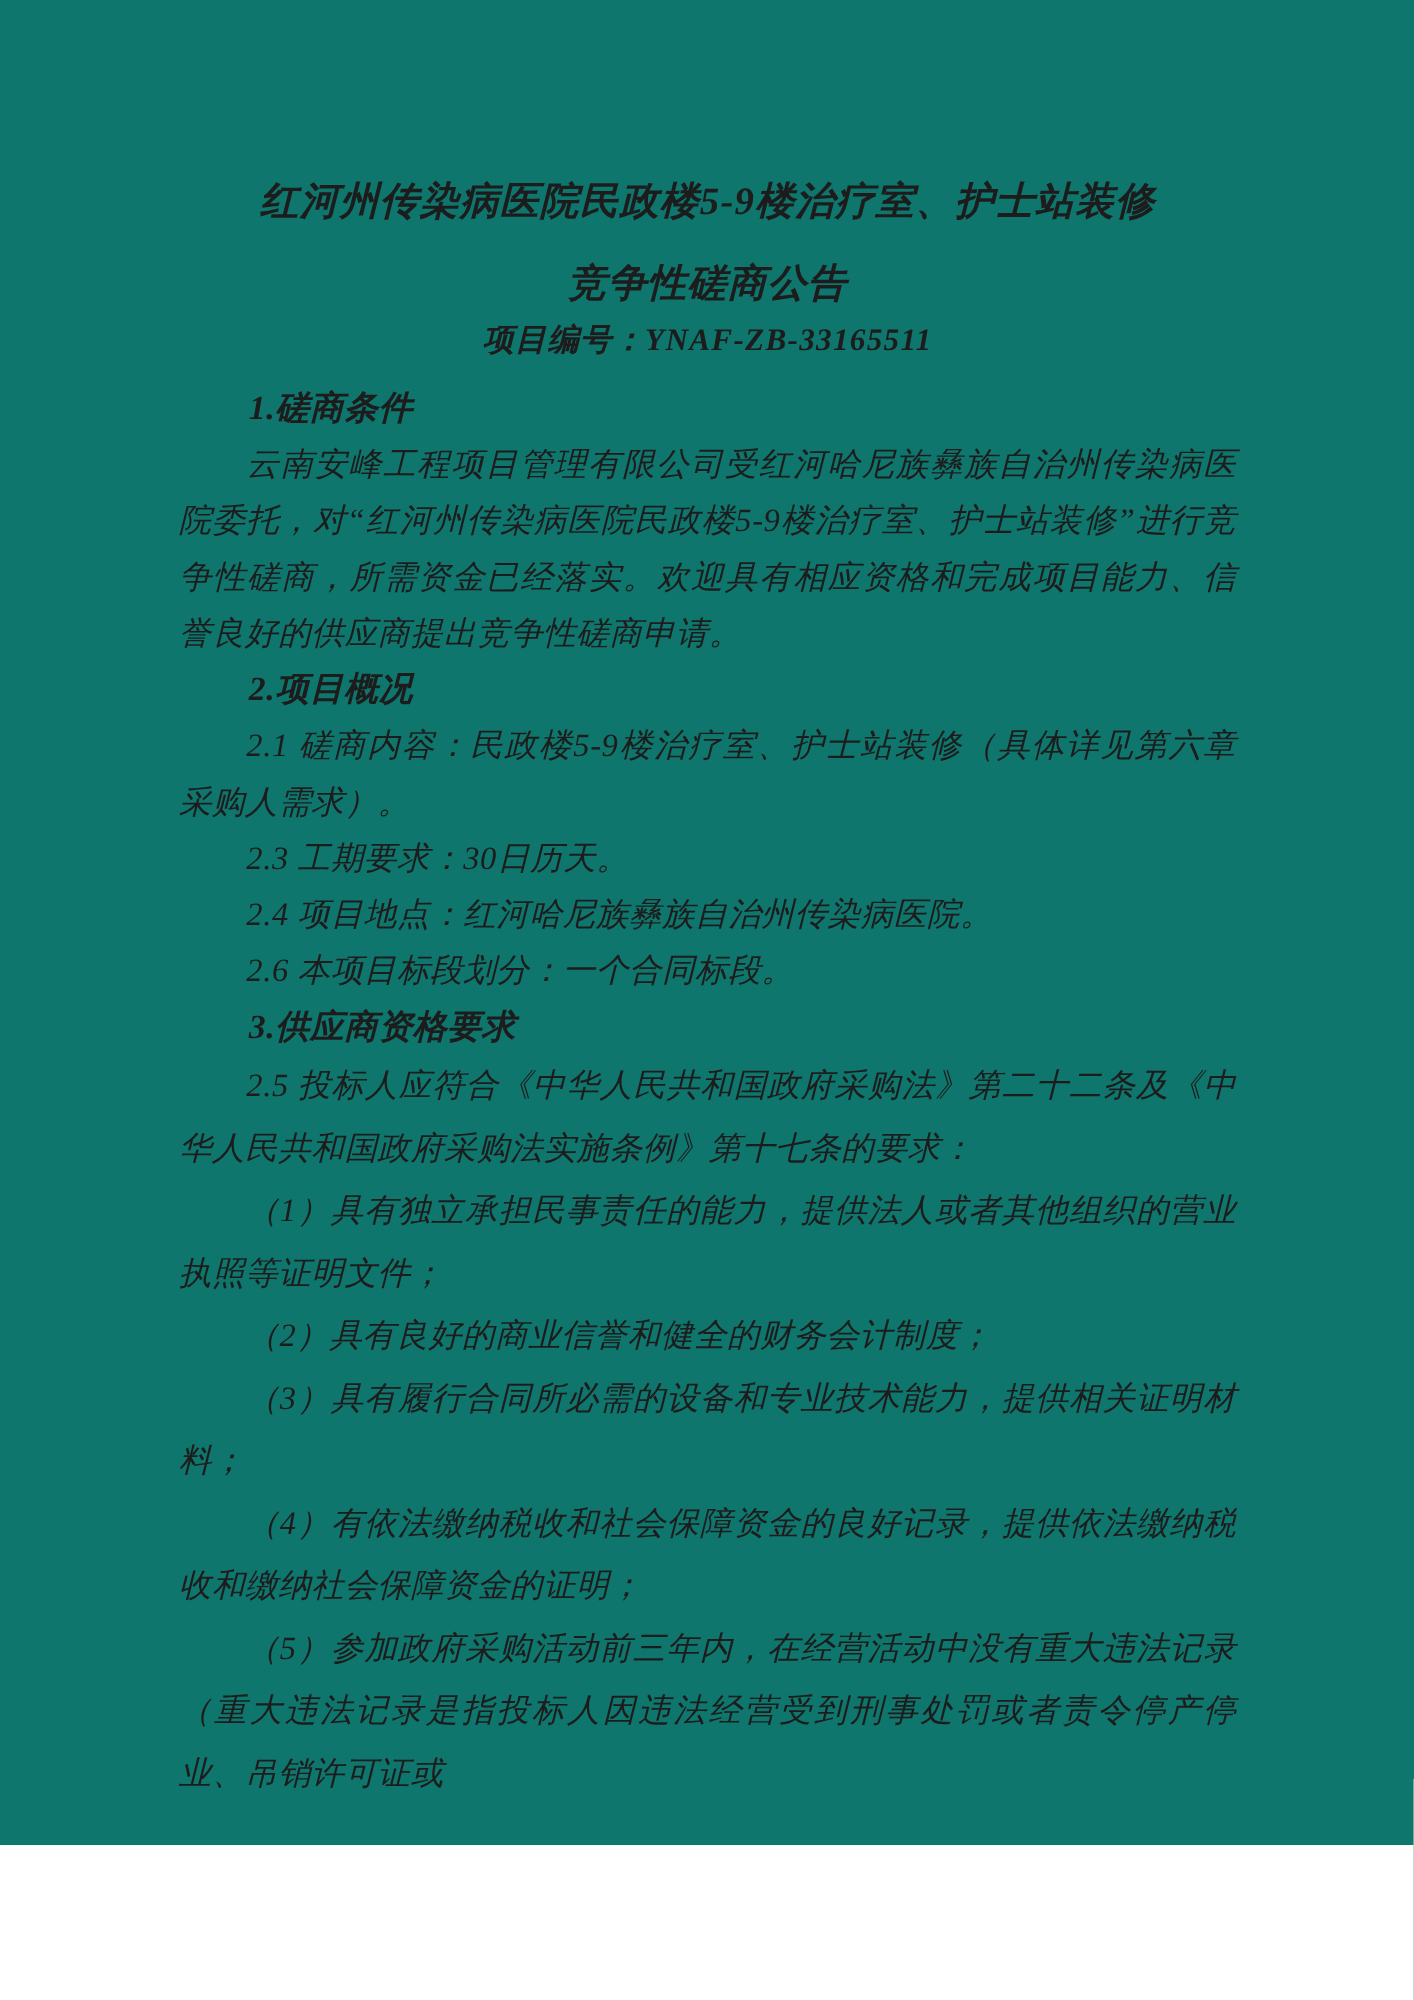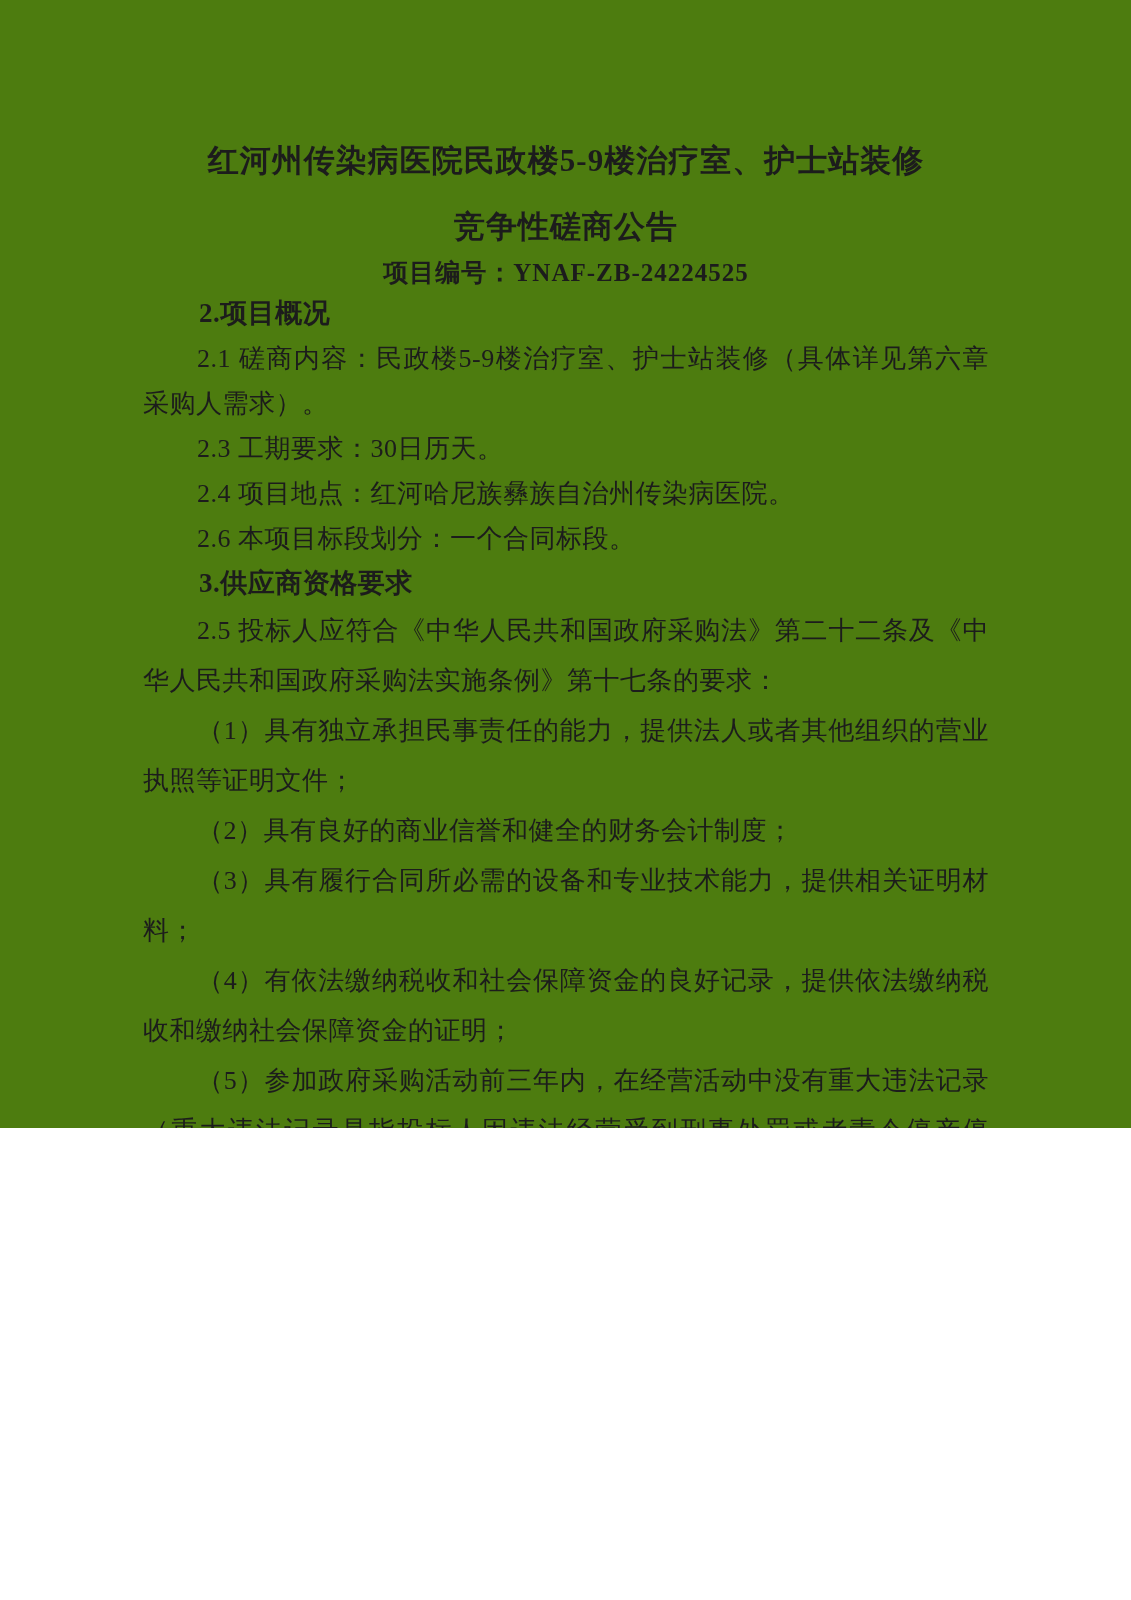--- a/index.html
+++ b/index.html
@@ -3,27 +3,28 @@
 <meta charset="utf-8">
 <style>
   html, body {
     margin: 0;
     padding: 0;
     background: #ffffff;
   }
   .page {
     position: relative;
     width: 1131px;
-    height: 1128px;
+    height: 1476px;
     margin: 0 auto;
-    background: #4d7c0f;
+    background: #0f766e;
     color: #1c1c1c;
     font-family: "Liberation Serif", "DejaVu Serif", serif;
     overflow: hidden;
     box-sizing: border-box;
+    font-style: italic;
   }
   .doc {
     box-sizing: border-box;
     width: 100%;
     height: 100%;
     padding: 141px 142px 0 143px;
   }
   .title {
     margin: 0;
     text-align: center;
@@ -75,22 +76,26 @@
 </head>
 <body>
 
 <div class="page">
   <div class="doc">
 
     <h1 class="title">红河州传染病医院民政楼5-9楼治疗室、护士站装修</h1>
 
     <h1 class="title subtitle">竞争性磋商公告</h1>
 
-    <p class="project-no">项目编号：YNAF-ZB-24224525</p>
+    <p class="project-no">项目编号：YNAF-ZB-33165511</p>
 
+    <div class="section section-first">
+      <h2 class="heading">1.磋商条件</h2>
+      <p class="para">云南安峰工程项目管理有限公司受红河哈尼族彝族自治州传染病医院委托，对“红河州传染病医院民政楼5-9楼治疗室、护士站装修”进行竞争性磋商，所需资金已经落实。欢迎具有相应资格和完成项目能力、信誉良好的供应商提出竞争性磋商申请。</p>
+    </div>
 
     <div class="section">
       <h2 class="heading">2.项目概况</h2>
       <p class="para">2.1 磋商内容：民政楼5-9楼治疗室、护士站装修（具体详见第六章采购人需求）。</p>
       <p class="para">2.3 工期要求：30日历天。</p>
       <p class="para">2.4 项目地点：红河哈尼族彝族自治州传染病医院。</p>
       <p class="para">2.6 本项目标段划分：一个合同标段。</p>
     </div>
 
     <div class="section section-loose">

